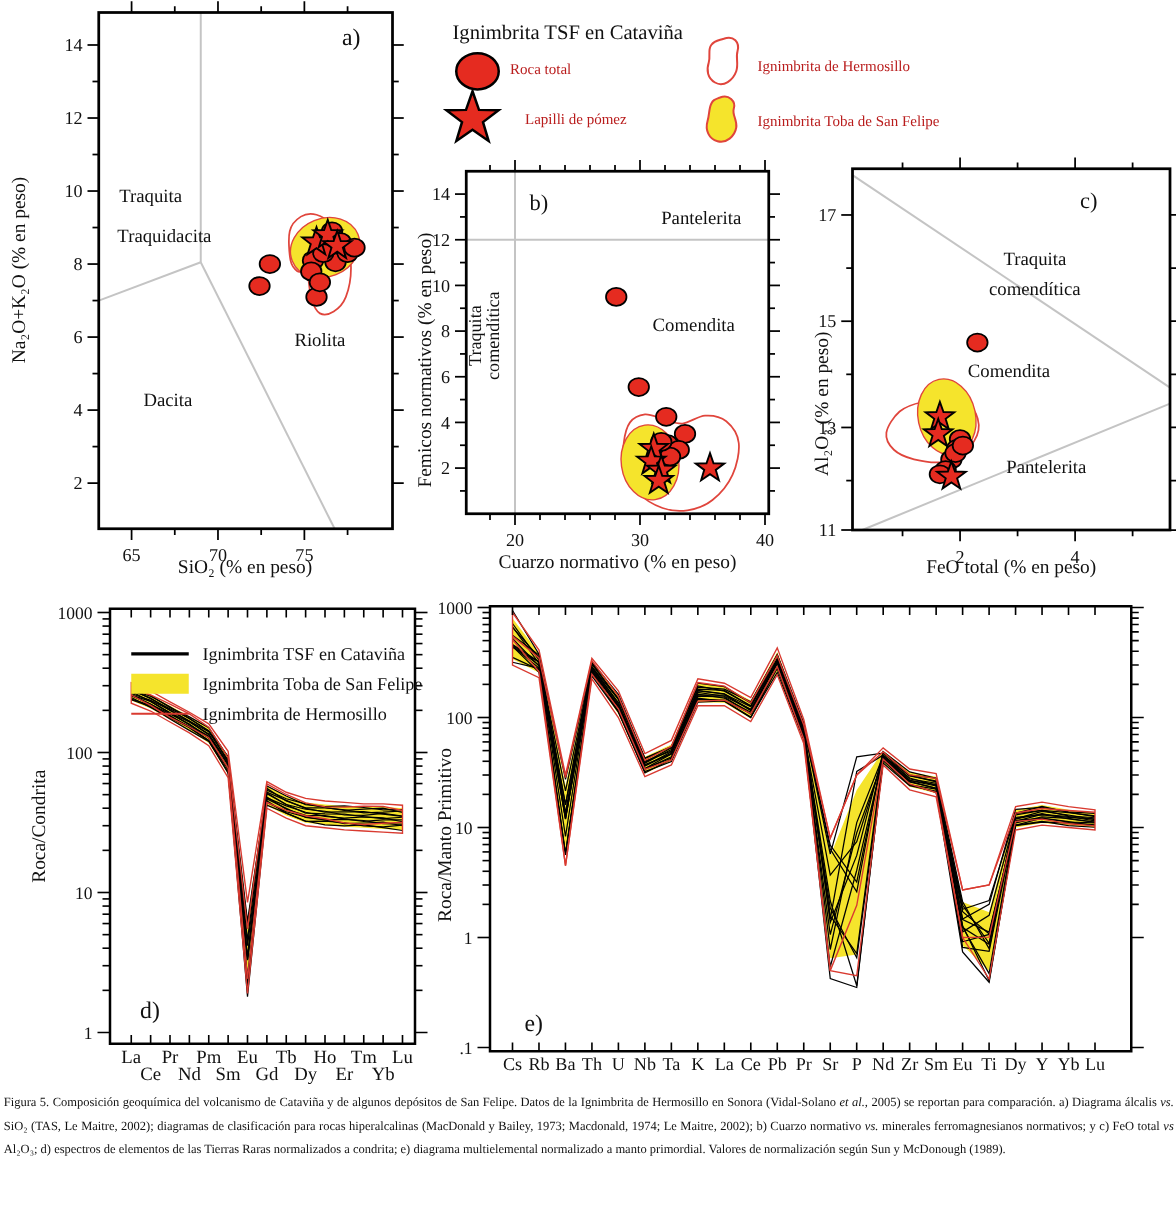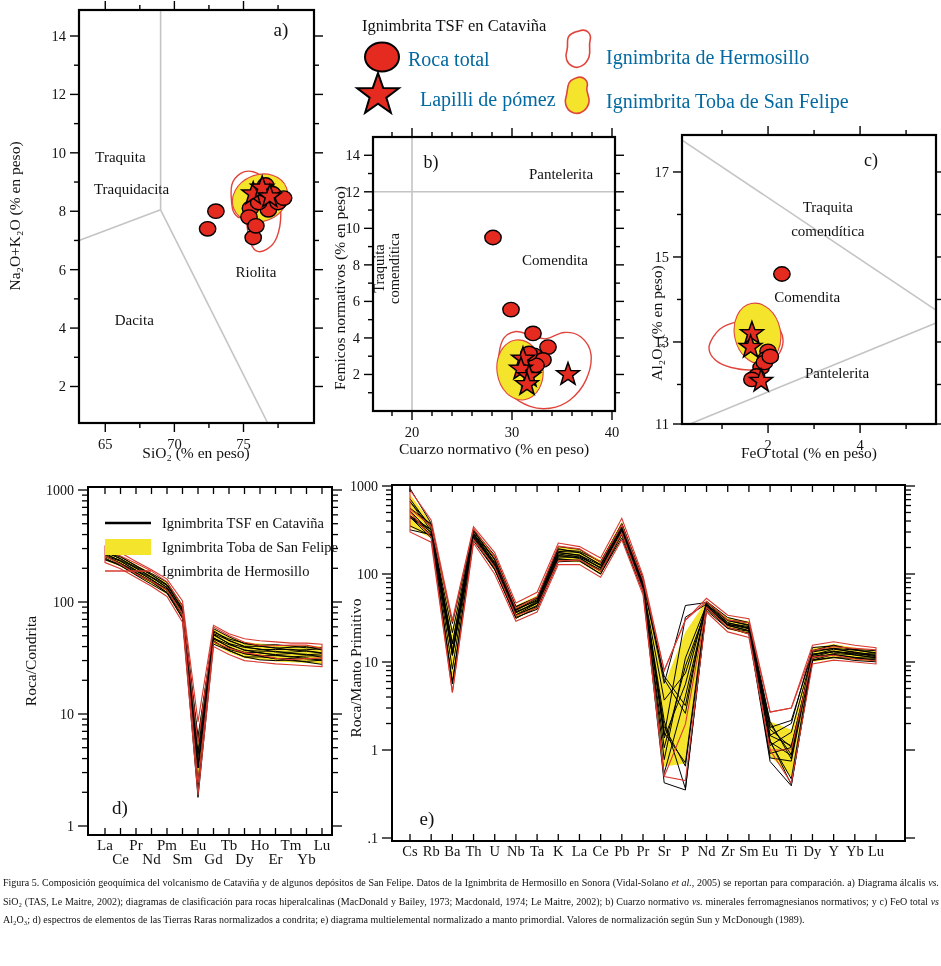--- a/index.html
+++ b/index.html
@@ -2,21 +2,21 @@
 <html><head>
 <meta charset="utf-8">
 <style>
   html,body{margin:0;padding:0;background:#fff;}
   #page{position:relative;width:941px;height:966px;background:#fff;overflow:hidden;
         font-family:"Liberation Serif","DejaVu Serif",serif;}
   svg{position:absolute;overflow:visible;}
   svg text{font-family:"Liberation Serif","DejaVu Serif",serif;fill:#111;}
   #legend-top{position:absolute;left:350px;top:6px;width:590px;height:112px;}
   #legend-top .lt-abs{position:absolute;}
-  #legend-top .lt-label{font-size:20px;color:#0369a1;white-space:nowrap;}
+  #legend-top .lt-label{font-size:12px;color:#b91c1c;white-space:nowrap;}
   #lt-title{font-size:16.5px;color:#111;}
   #figure-caption{position:absolute;left:3px;top:874px;width:936px;
       font-size:10px;line-height:18.6px;color:#111;text-align:justify;margin:0;}
 </style>
 </head>
 <body>
 <div id="page">
 
 <div id="legend-top">
   <span id="lt-title" class="lt-abs" style="left:12px;top:10px;">Ignimbrita TSF en Cataviña</span>

